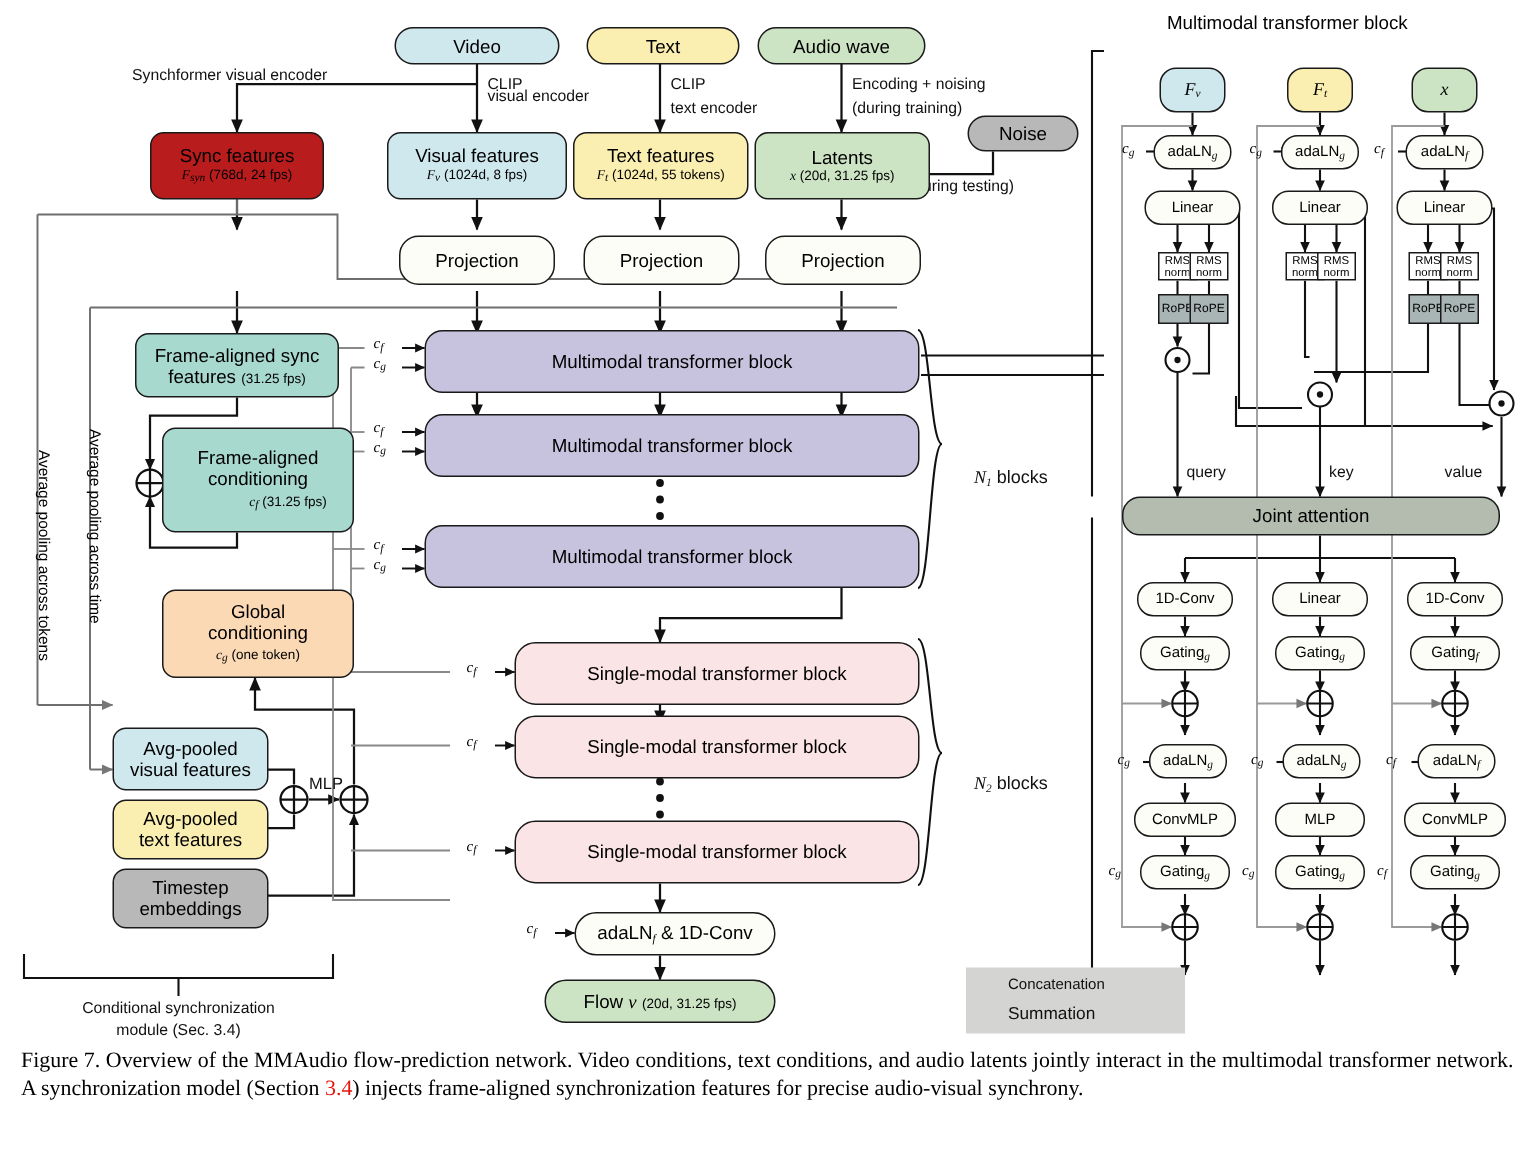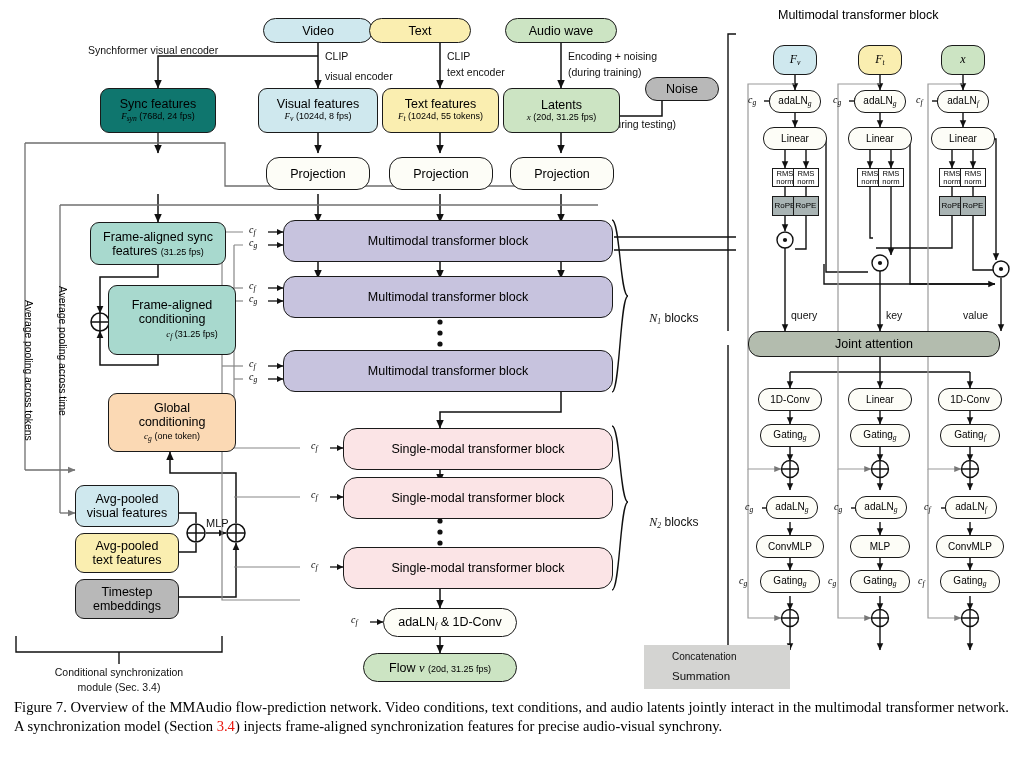--- a/index.html
+++ b/index.html
@@ -300,40 +300,40 @@
     </g>
     <circle cx="658" cy="657" r="1.9" fill="#111"></circle>
     <g stroke="#111" stroke-width="1.3" fill="none">
       <path d="M650.5,676 L665.5,676 M658,668.5 L658,683.5"></path>
     </g>
   </svg>
 
   <div class="node" style="left:263px;top:18px;width:110px;height:25px;background:#cfe8ee;border-radius:13px;">
     <span class="t1">Video</span>
   </div>
-  <div class="node" style="left:369px;top:18px;width:102px;height:25px;background:#faeeb0;border-radius:13px;">
+  <div class="node" style="left:391px;top:18px;width:102px;height:25px;background:#faeeb0;border-radius:13px;">
     <span class="t1">Text</span>
   </div>
   <div class="node" style="left:505px;top:18px;width:112px;height:25px;background:#cce4c3;border-radius:13px;">
     <span class="t1">Audio wave</span>
   </div>
   <div class="node" style="left:645px;top:77px;width:74px;height:24px;background:#b8b8b8;border-radius:12px;">
     <span class="t1">Noise</span>
   </div>
 
   <div class="lbl" style="left:88px;top:44px;">Synchformer visual encoder</div>
   <div class="lbl" style="left:325px;top:50px;">CLIP</div>
-  <div class="lbl" style="left:325px;top:70px;text-align:right;">visual encoder</div>
+  <div class="lbl" style="left:325px;top:58px;text-align:right;">visual encoder</div>
   <div class="lbl" style="left:447px;top:50px;">CLIP</div>
   <div class="lbl" style="left:447px;top:66px;">text encoder</div>
   <div class="lbl" style="left:568px;top:50px;">Encoding + noising</div>
   <div class="lbl" style="left:568px;top:66px;">(during training)</div>
   <div class="lbl" style="left:606px;top:118px;">(during testing)</div>
 
-  <div class="node" style="left:100px;top:88px;width:116px;height:45px;background:#0f766e;">
+  <div class="node" style="left:100px;top:88px;width:116px;height:45px;background:#b91c1c;">
     <span class="t1">Sync features</span>
     <span class="t2"><span class="ital">F</span><span class="sub ital">syn</span>&nbsp;<span>(768d, 24 fps)</span></span>
   </div>
   <div class="node" style="left:258px;top:88px;width:120px;height:45px;background:#cfe8ee;">
     <span class="t1">Visual features</span>
     <span class="t2"><span class="ital">F</span><span class="sub ital">v</span>&nbsp;<span>(1024d, 8 fps)</span></span>
   </div>
   <div class="node" style="left:382px;top:88px;width:117px;height:45px;background:#faeeb0;">
     <span class="t1">Text features</span>
     <span class="t2"><span class="ital">F</span><span class="sub ital">t</span>&nbsp;<span>(1024d, 55 tokens)</span></span>

